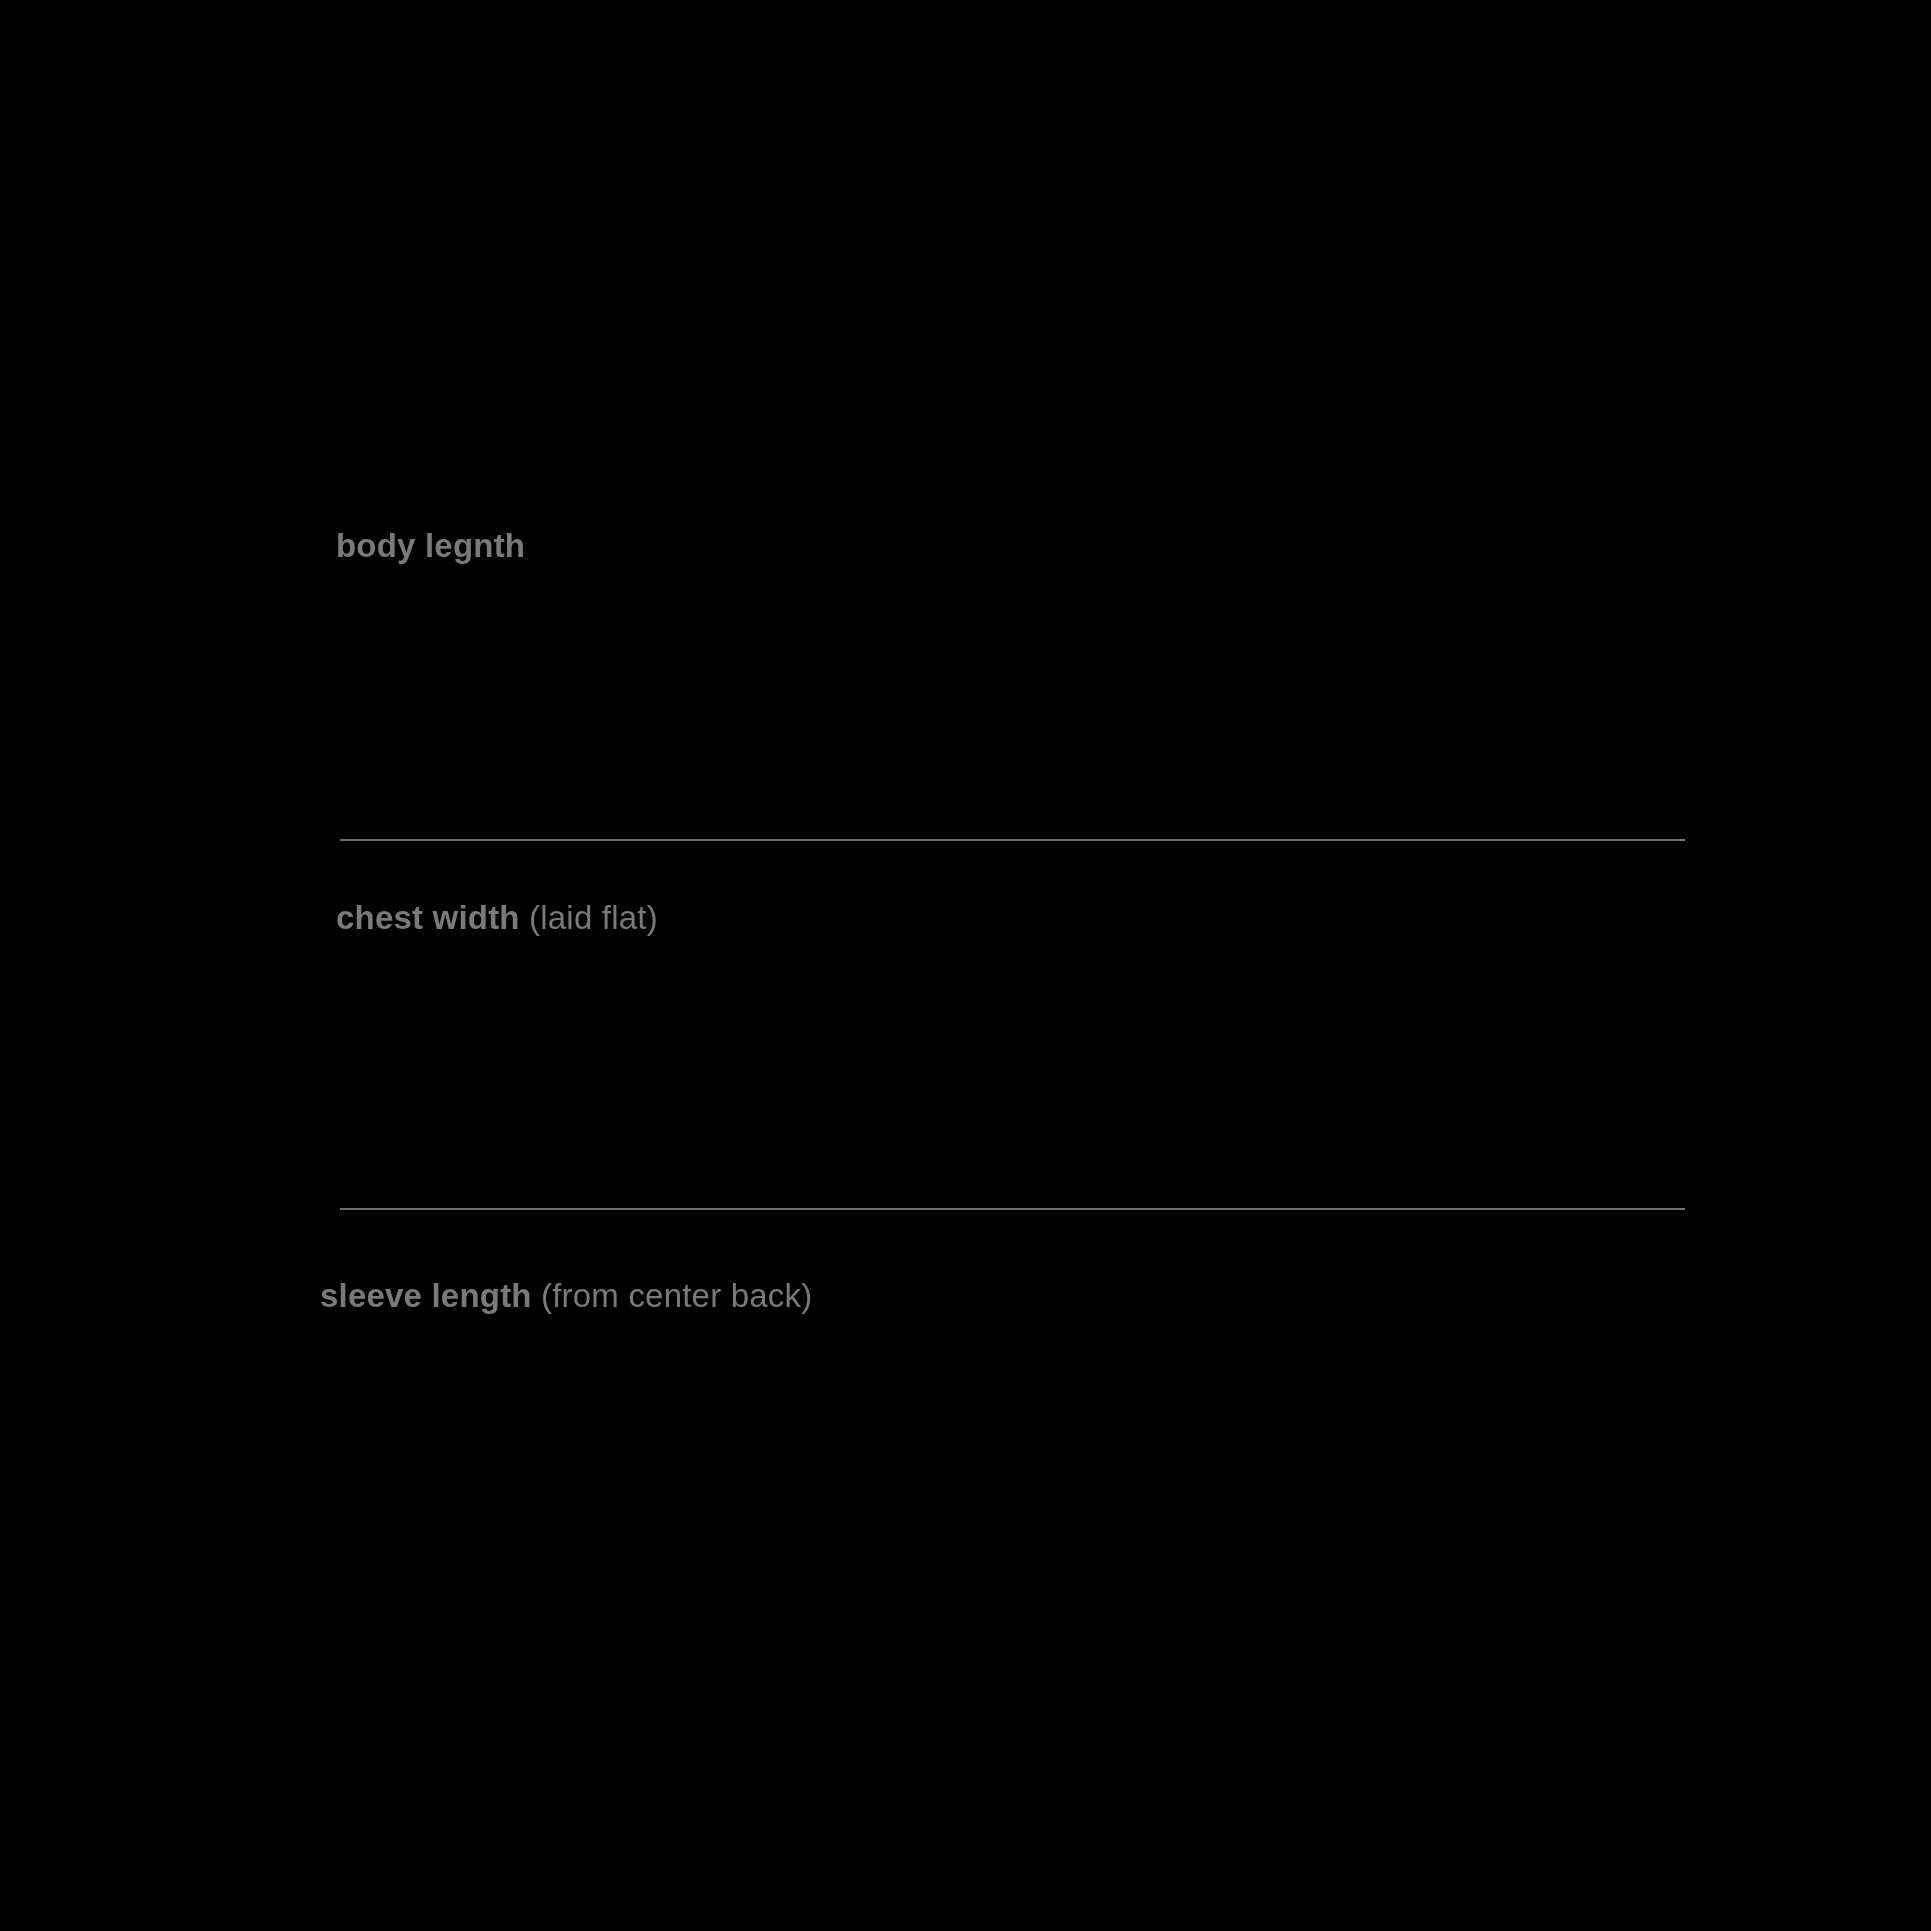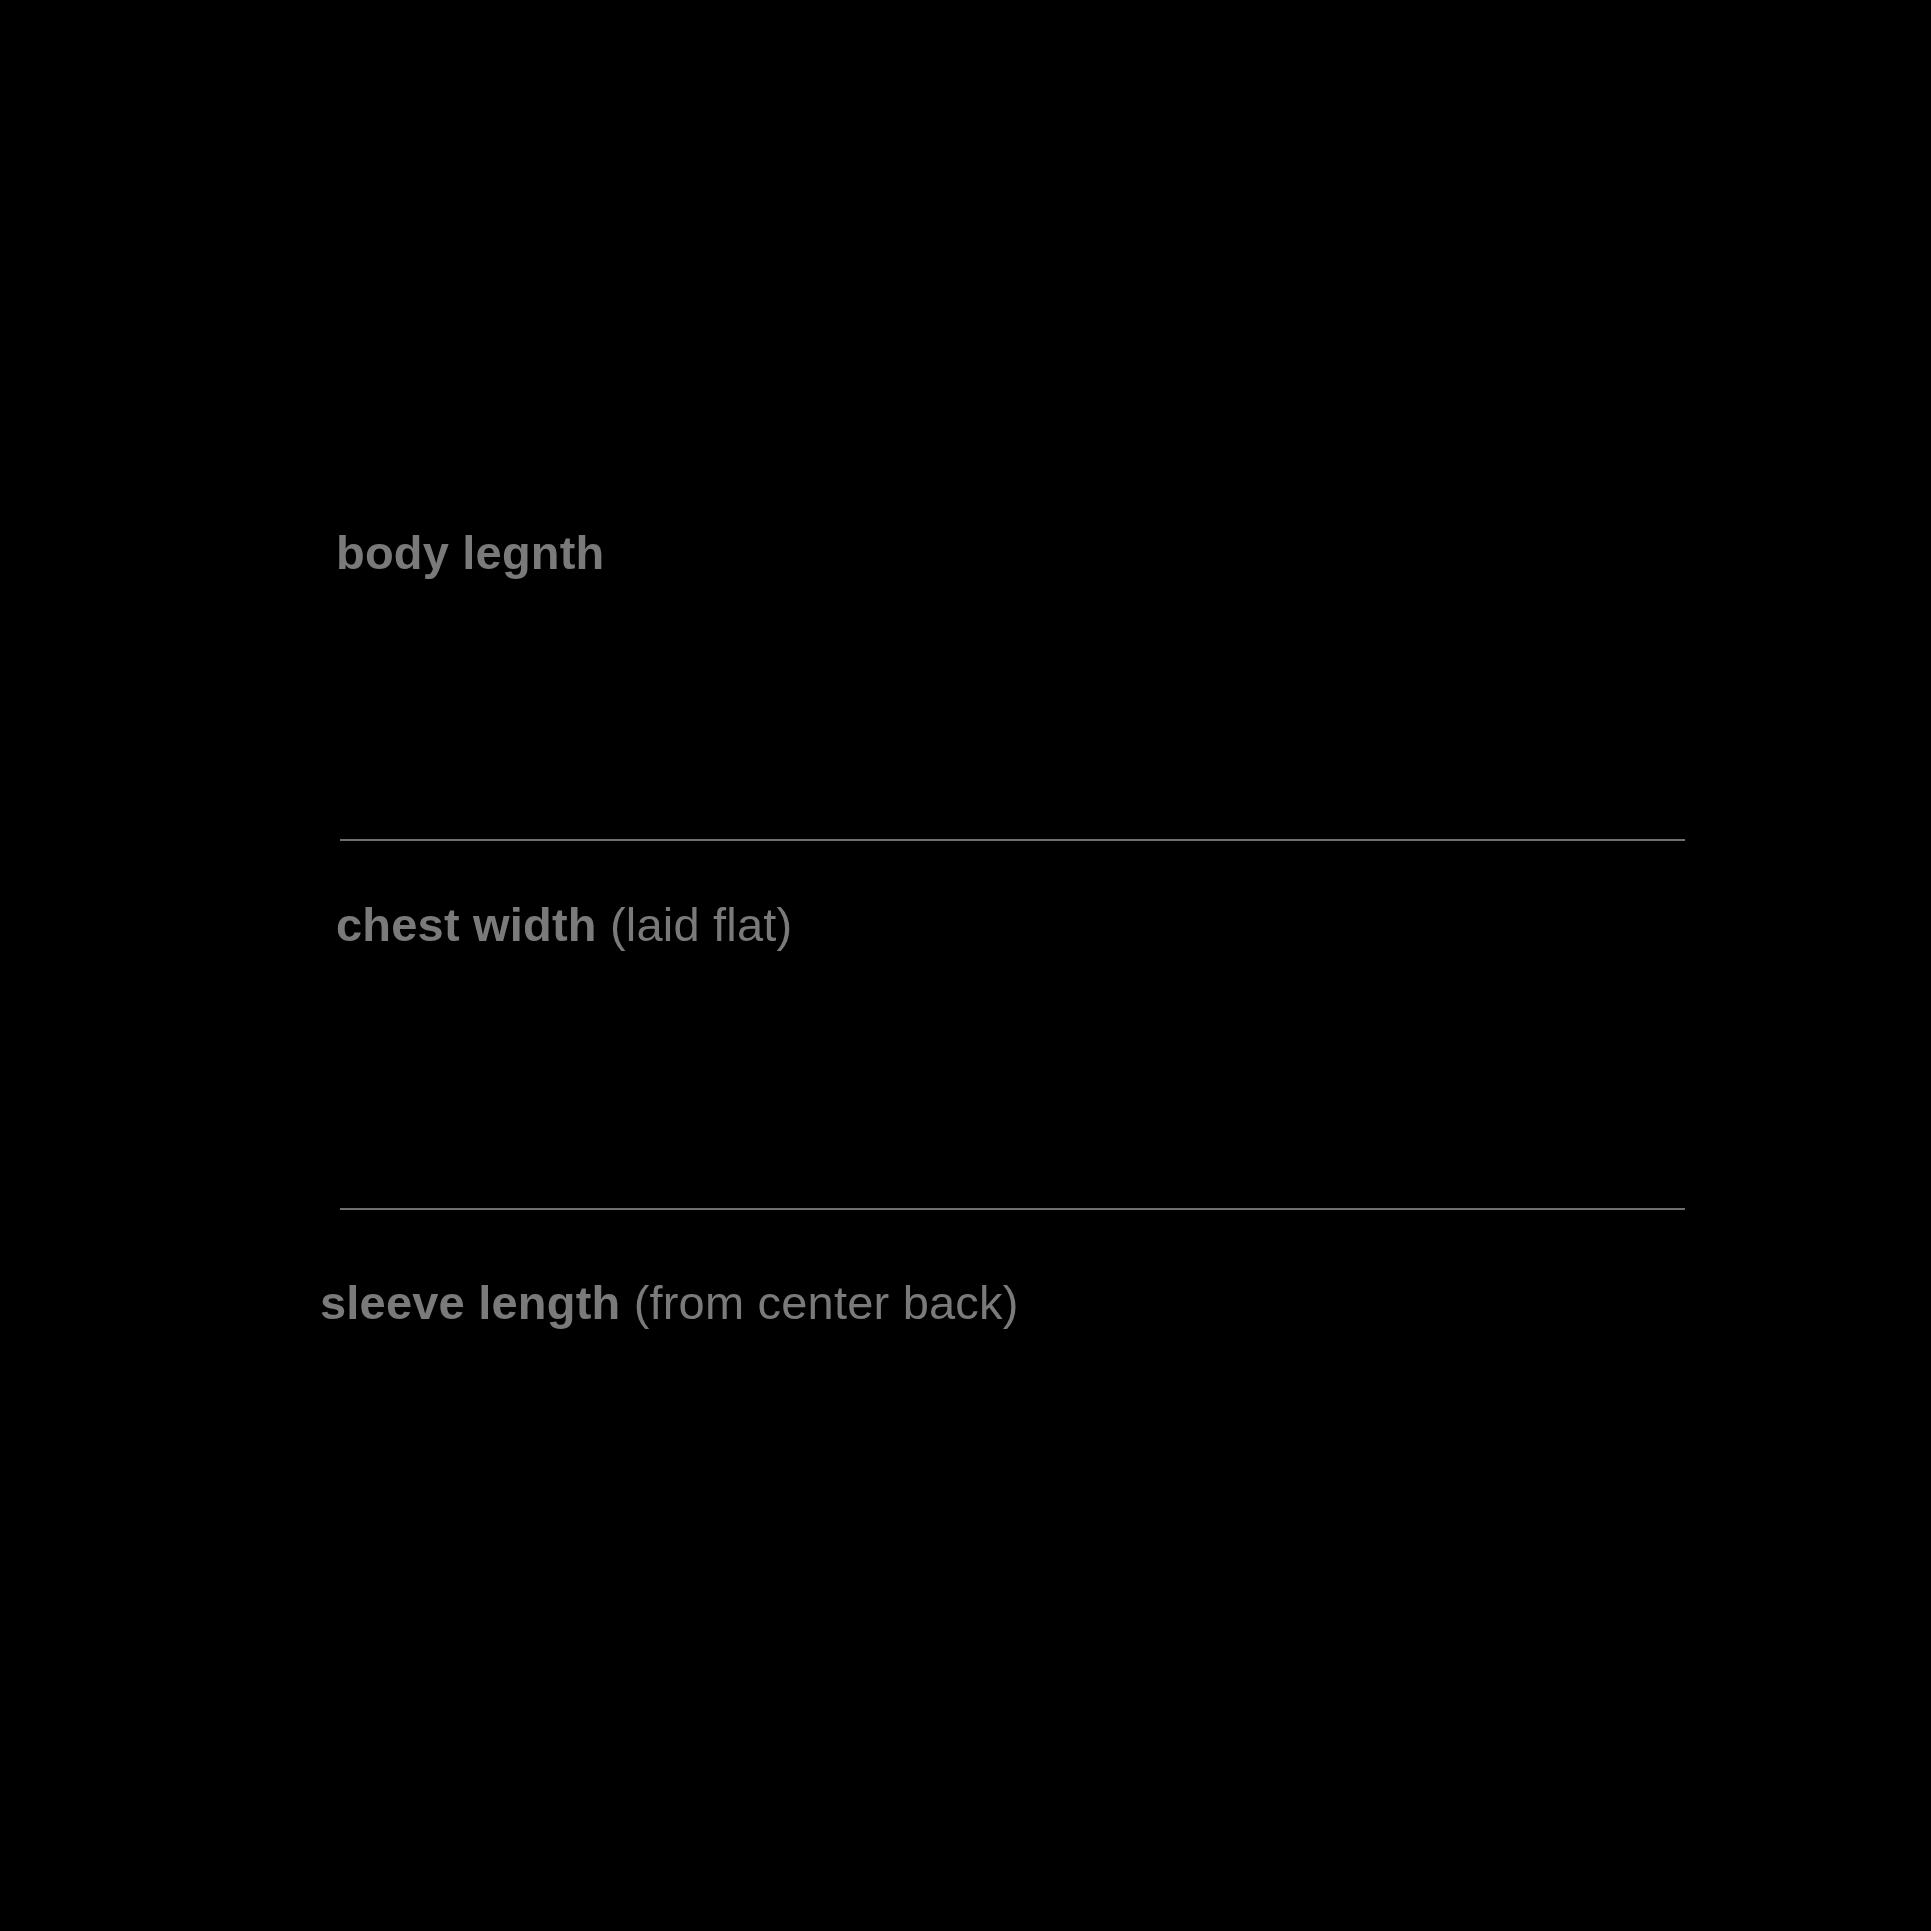--- a/index.html
+++ b/index.html
@@ -25,21 +25,21 @@
   .measure-row {
     position: absolute;
     left: 0;
     width: 1931px;
   }
 
   .label {
     position: absolute;
     white-space: nowrap;
     color: #777777;
-    font-size: 47px;
+    font-size: 33px;
     line-height: 1;
     letter-spacing: 0.2px;
   }
   .label .term {
     font-weight: 700;
     color: #7a7a7a;
   }
   .label .qualifier {
     font-weight: 400;
     color: #7a7a7a;

